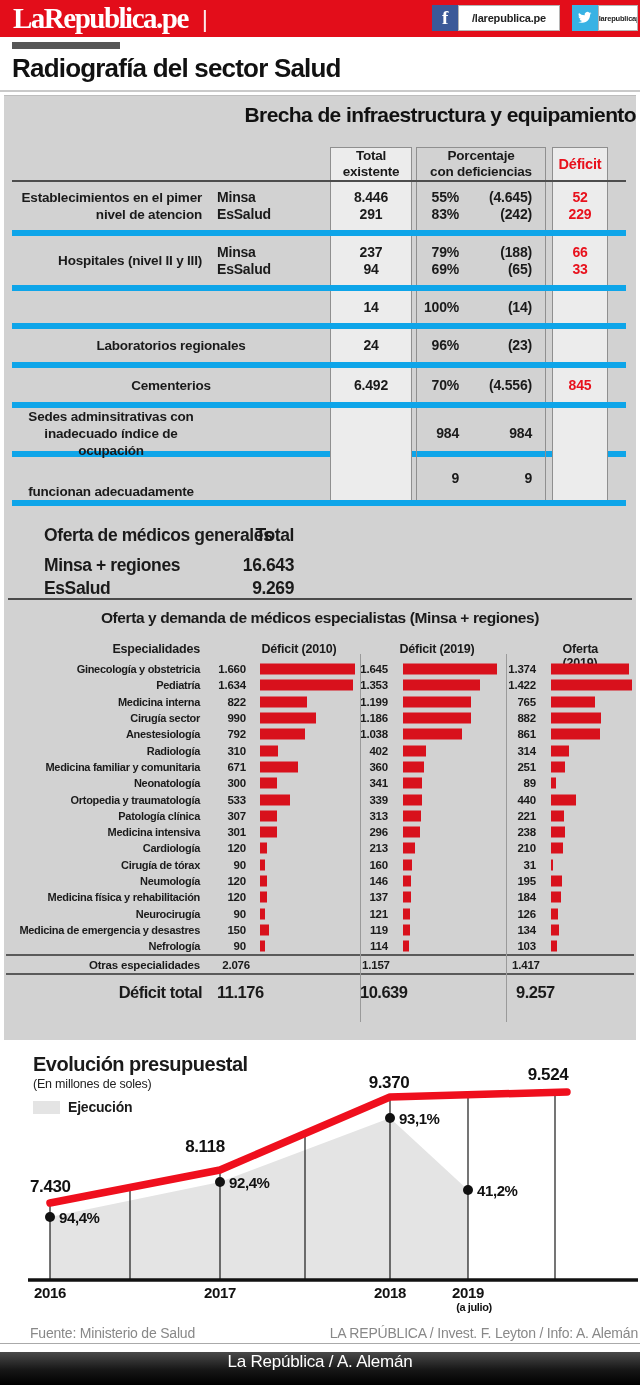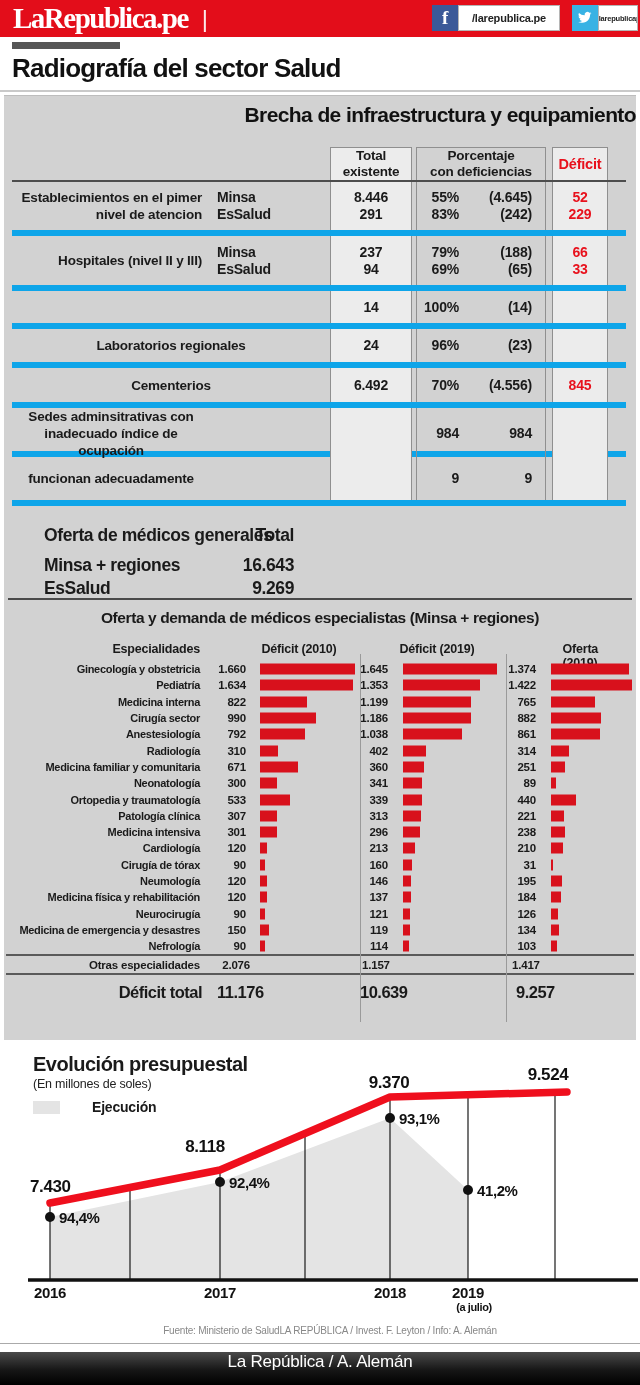--- a/index.html
+++ b/index.html
@@ -29,21 +29,21 @@
   .panel{position:relative;height:945px;background:#d2d2d2;margin:0 4px;border-top:1px solid #bdbdbd;box-sizing:border-box;overflow:hidden;}
   .panel h2{margin:0;padding:7px 0 0 14px;font-size:21px;font-weight:800;letter-spacing:-0.6px;color:#111;text-align:right;}
 
   
   .infra{margin:20px 10px 0 8px;}
   .it-row{display:grid;grid-template-columns:198px 120px 82px 4px 130px 6px 56px 1fr;align-items:stretch;border-bottom:6px solid #0ea5e9;box-sizing:border-box;}
   .it-head{height:35px;border-bottom:2px solid #4d4d4d;}
   .cell{display:flex;flex-direction:column;justify-content:center;box-sizing:border-box;}
   .c-lab{grid-column:1;text-align:right;padding-right:8px;font-size:13.5px;font-weight:800;line-height:17px;}
   .c-lab.wide{grid-column:1/3;text-align:center;padding-right:0;}
-  .c-lab.narrow{grid-column:1;text-align:center;padding-right:0;}
+  .c-lab.narrow{grid-column:1;text-align:center;padding-right:0;justify-content:flex-end;}
   .c-org{grid-column:2;padding-left:7px;font-size:14px;font-weight:800;line-height:17px;}
   .c-tot{grid-column:3;background:#ececec;border-left:1px solid #8f8f8f;border-right:1px solid #8f8f8f;text-align:center;font-size:14px;font-weight:800;line-height:17px;}
   .c-pct{grid-column:5;border-left:1px solid #8f8f8f;border-right:1px solid #8f8f8f;font-size:14px;font-weight:800;}
   .c-def{grid-column:7;background:#ececec;border-left:1px solid #8f8f8f;border-right:1px solid #8f8f8f;text-align:center;color:#e8111c;font-size:14px;font-weight:800;line-height:17px;}
   .it-head .c-tot,.it-head .c-pct,.it-head .c-def{border-top:1px solid #8f8f8f;}
   .hd-txt{font-size:13.5px;font-weight:800;text-align:center;line-height:16px;}
   .hd-def{font-size:14.5px;}
   .pct-line{position:relative;height:17px;}
   .pct-line .p1{position:absolute;right:86px;top:0;}
   .pct-line .p2{position:absolute;right:13px;top:0;}
@@ -72,25 +72,25 @@
   .otras-row{position:relative;height:17px;font-size:11.5px;font-weight:800;}
   .ot{position:absolute;top:50%;transform:translateY(-50%);}
   .dt-row{position:relative;height:34px;font-size:16.5px;font-weight:800;letter-spacing:-0.5px;}
   .dt{position:absolute;top:50%;transform:translateY(-50%);}
   .sp-div{position:absolute;width:1px;background:#9a9a9a;top:45px;height:368px;}
 
   
   .budget{position:relative;height:312px;background:#fff;}
   .bud-title{position:absolute;left:33px;top:13px;font-size:20px;font-weight:800;letter-spacing:-0.5px;}
   .bud-sub{position:absolute;left:33px;top:37px;font-size:12.5px;color:#222;}
-  .bud-legend{position:absolute;left:33px;top:59px;display:flex;align-items:center;gap:24px;}
+  .bud-legend{position:absolute;left:33px;top:59px;display:flex;align-items:center;}
   .bud-swatch{width:27px;height:13px;background:#e4e4e4;margin-right:8px;}
   .bud-leg-label{font-size:14px;font-weight:800;}
   .bud-svg{position:absolute;left:0;top:0;}
-  .sources{position:absolute;left:0;top:285px;width:100%;box-sizing:border-box;padding:0 10px 0 30px;display:flex;justify-content:center;font-size:10px;color:#888;}
+  .sources{position:absolute;left:0;top:285px;width:100%;box-sizing:border-box;padding:0 2px 0 30px;display:flex;justify-content:space-between;font-size:14px;color:#888;}
   .src-rule{position:absolute;left:0;top:303px;width:100%;height:1px;background:#aaa;}
 
   
   .blackbar{height:33px;background:linear-gradient(180deg,#4a4a4a 0%,#161616 55%,#000 100%);display:flex;justify-content:center;color:#fff;font-size:17px;letter-spacing:-0.2px;}
 </style>
 </head>
 <body>
 
 <div class="page">
 

